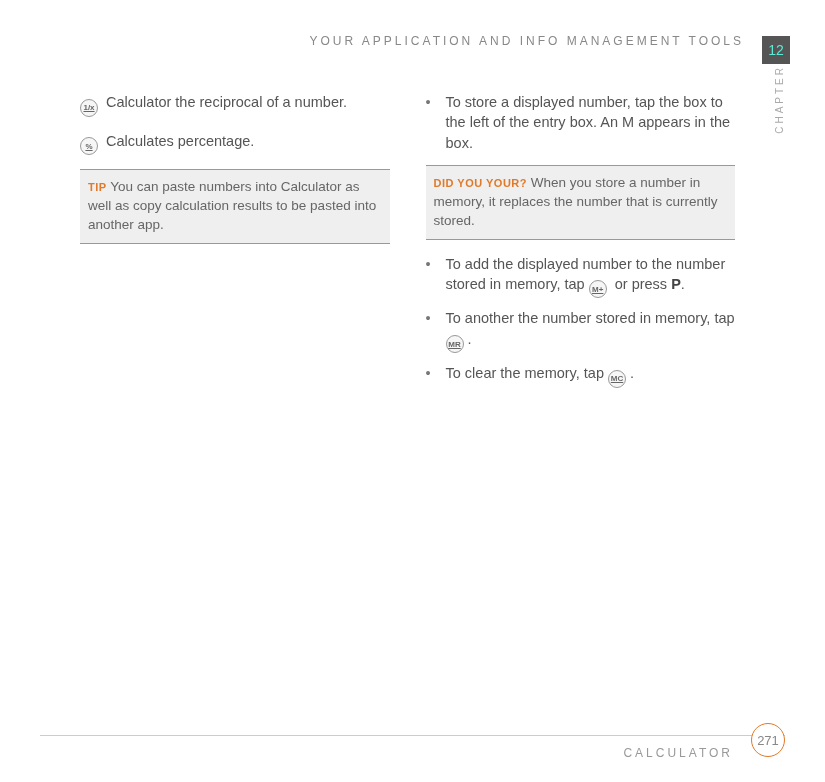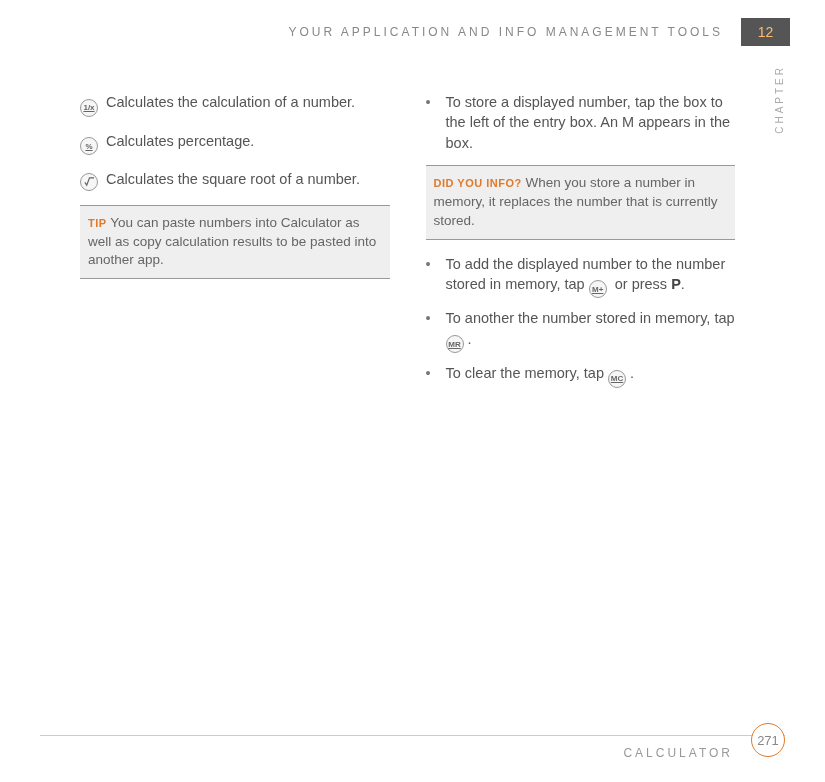--- a/index.html
+++ b/index.html
@@ -19,26 +19,27 @@
     align-items: center;
   }
   .header-title {
     letter-spacing: 3px;
     font-size: 12px;
     color: #888;
     margin-right: 18px;
   }
   .chapter-tab {
     background: #555;
-    color: #fdba74;
-    width: 49px;
+    color: #5eead4;
+    width: 28px;
     height: 28px;
     line-height: 28px;
     text-align: center;
     font-size: 14px;
+    margin-top: 18px;
   }
   .chapter-side {
     position: absolute;
     right: 40px;
     top: 65px;
     writing-mode: vertical-rl;
     transform: rotate(180deg);
     letter-spacing: 3px;
     font-size: 10px;
     color: #aaa;
@@ -131,56 +132,48 @@
   <span class="chapter-tab">12</span>
 </div>
 <div class="chapter-side">CHAPTER</div>
 
 <div class="content">
 
   <div class="col">
 
     <div class="fn-row">
       <span class="icon-circle">1/x</span>
-      <span>Calculates the calculation of a number.</span>
+      <span>Calculator the reciprocal of a number.</span>
     </div>
 
     <div class="fn-row">
       <span class="icon-circle">%</span>
       <span>Calculates percentage.</span>
     </div>
 
-    <div class="fn-row">
-      <span class="icon-circle">
-        <svg class="icon-svg" viewBox="0 0 12 12">
-            <path d="M1 7 L3 10 L6 2 L11 2" fill="none" stroke="#666" stroke-width="1.3"></path>
-          </svg>
-      </span>
-      <span>Calculates the square root of a number.</span>
-    </div>
 
 
     <div class="tipbox">
       <p class="tip-para">
         <span class="tip-label">TIP</span>
         <span>You can paste numbers into Calculator as well as copy calculation results to be pasted into another app.</span>
       </p>
     </div>
   </div>
 
   <div class="col">
     <ul>
       <li>
         <span class="bullet">•</span>
         <span class="txt">To store a displayed number, tap the box to the left of the entry box. An M appears in the box.</span>
       </li>
     </ul>
 
     <div class="tipbox">
-      <span class="didknow-label">DID YOU INFO?</span>
+      <span class="didknow-label">DID YOU YOUR?</span>
       <span>When you store a number in memory, it replaces the number that is currently stored.</span>
     </div>
 
     <ul style="margin-top:14px;">
       <li>
         <span class="bullet">•</span>
         <span class="txt">
           <span>To add the displayed number to the number stored in memory, tap </span><span class="icon-circle">M+</span><span> or press </span><span class="bold-inline">P</span><span>.</span>
         </span>
       </li>

